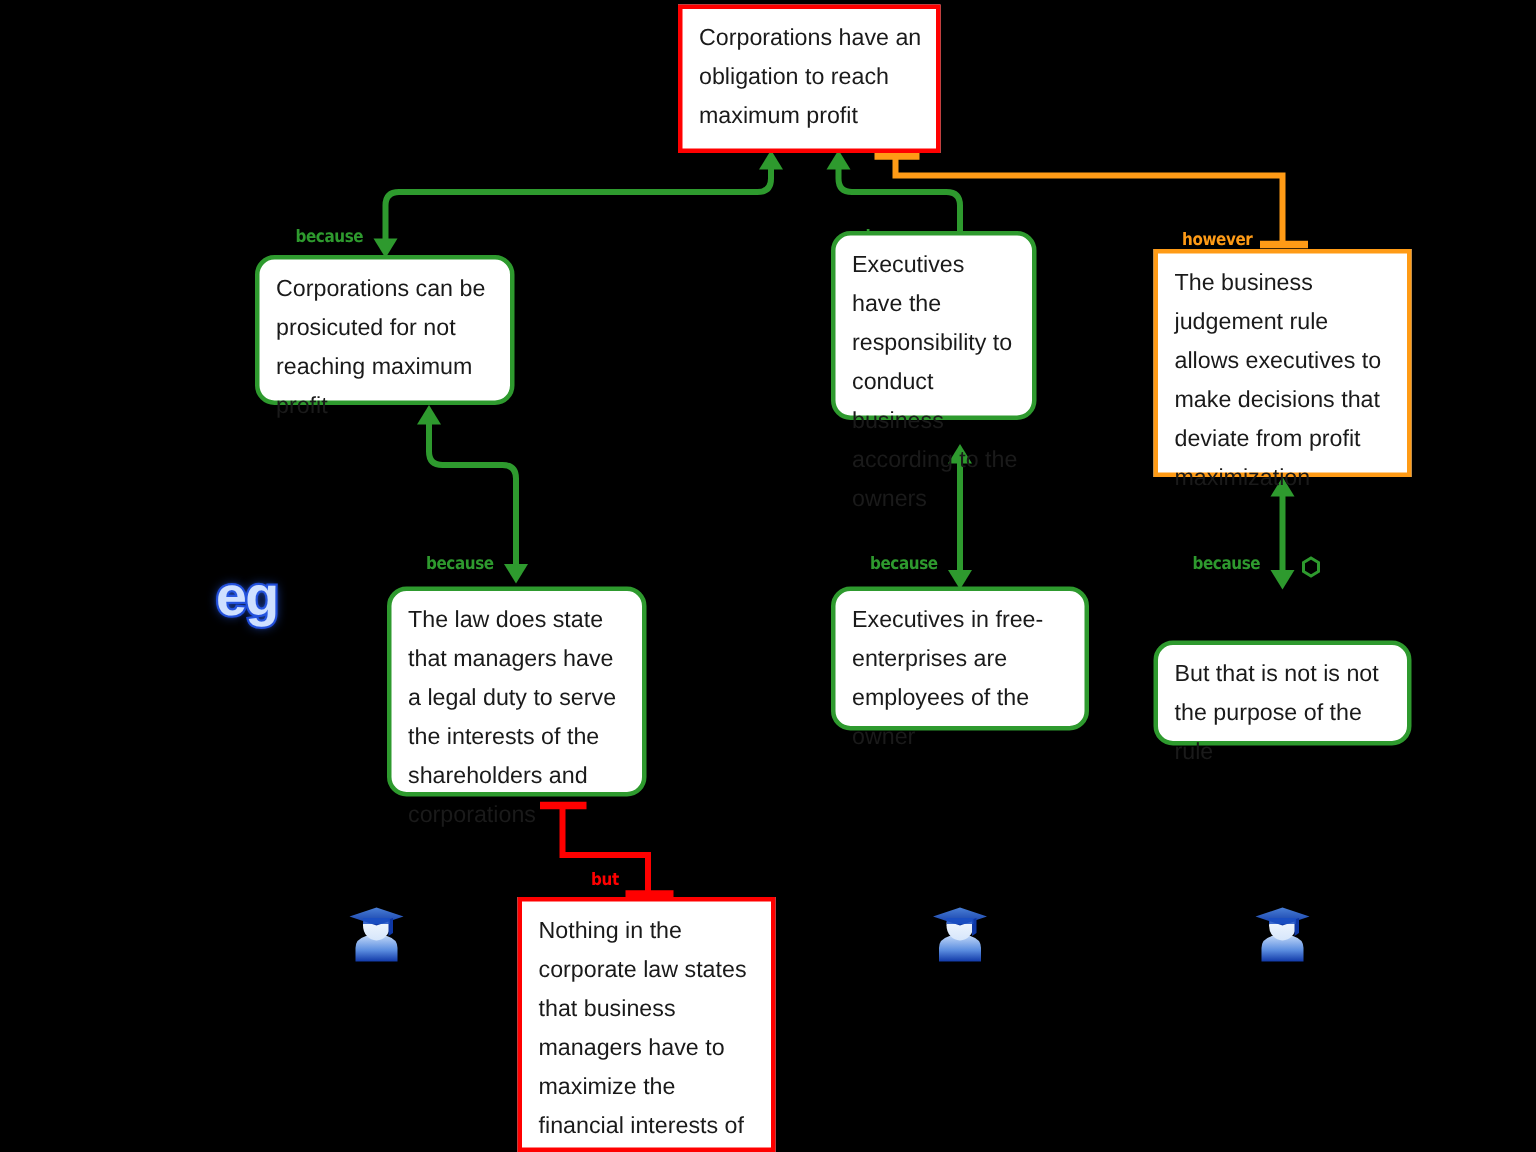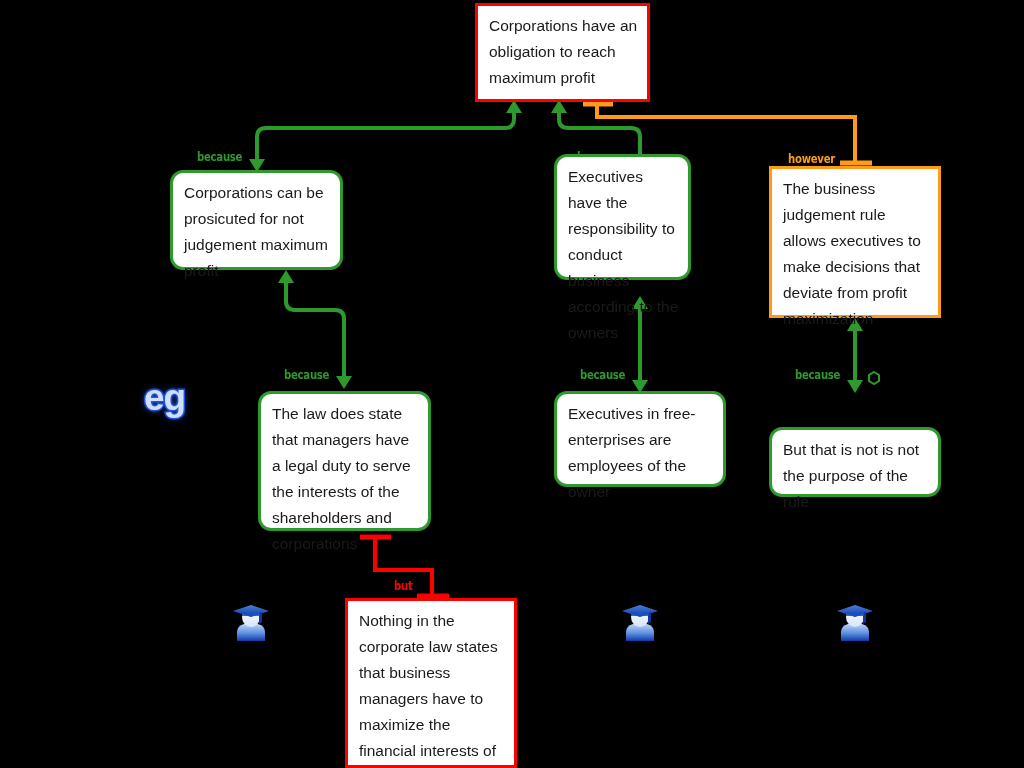--- a/index.html
+++ b/index.html
@@ -132,23 +132,23 @@
   <div class="rel-label orange" style="left:788px; top:152px;">however</div>
 
   <div class="rel-label green" style="left:284px; top:368px;">because</div>
 
   <div class="rel-label green" style="left:580px; top:368px;">because</div>
 
   <div class="rel-label green" style="left:795px; top:368px;">because</div>
 
   <div class="rel-label red" style="left:394px; top:579px;">but</div>
 
-  <div class="node red" style="left:475px; top:3px; width:175px; height:99px;">Corporations have an obligation to reach maximum profit</div>
-
-  <div class="node green" style="left:170px; top:170px; width:173px; height:100px;">Corporations can be prosicuted for not judgement maximum profit</div>
+  <div class="node red" style="left:452px; top:3px; width:175px; height:99px;">Corporations have an obligation to reach maximum profit</div>
+
+  <div class="node green" style="left:170px; top:170px; width:173px; height:100px;">Corporations can be prosicuted for not reaching maximum profit</div>
 
   <div class="node green" style="left:554px; top:154px; width:137px; height:126px;">Executives have the responsibility to conduct business according to the owners</div>
 
   <div class="node orange" style="left:769px; top:166px; width:172px; height:152px;">The business judgement rule allows executives to make decisions that deviate from profit maximization</div>
 
   <div class="node green" style="left:258px; top:391px; width:173px; height:140px;">The law does state that managers have a legal duty to serve the interests of the shareholders and corporations</div>
 
   <div class="node green" style="left:554px; top:391px; width:172px; height:96px;">Executives in free-enterprises are employees of the owner</div>
 
   <div class="node green" style="left:769px; top:391px; width:172px; height:70px;margin-top:36px;">But that is not is not the purpose of the rule</div>

